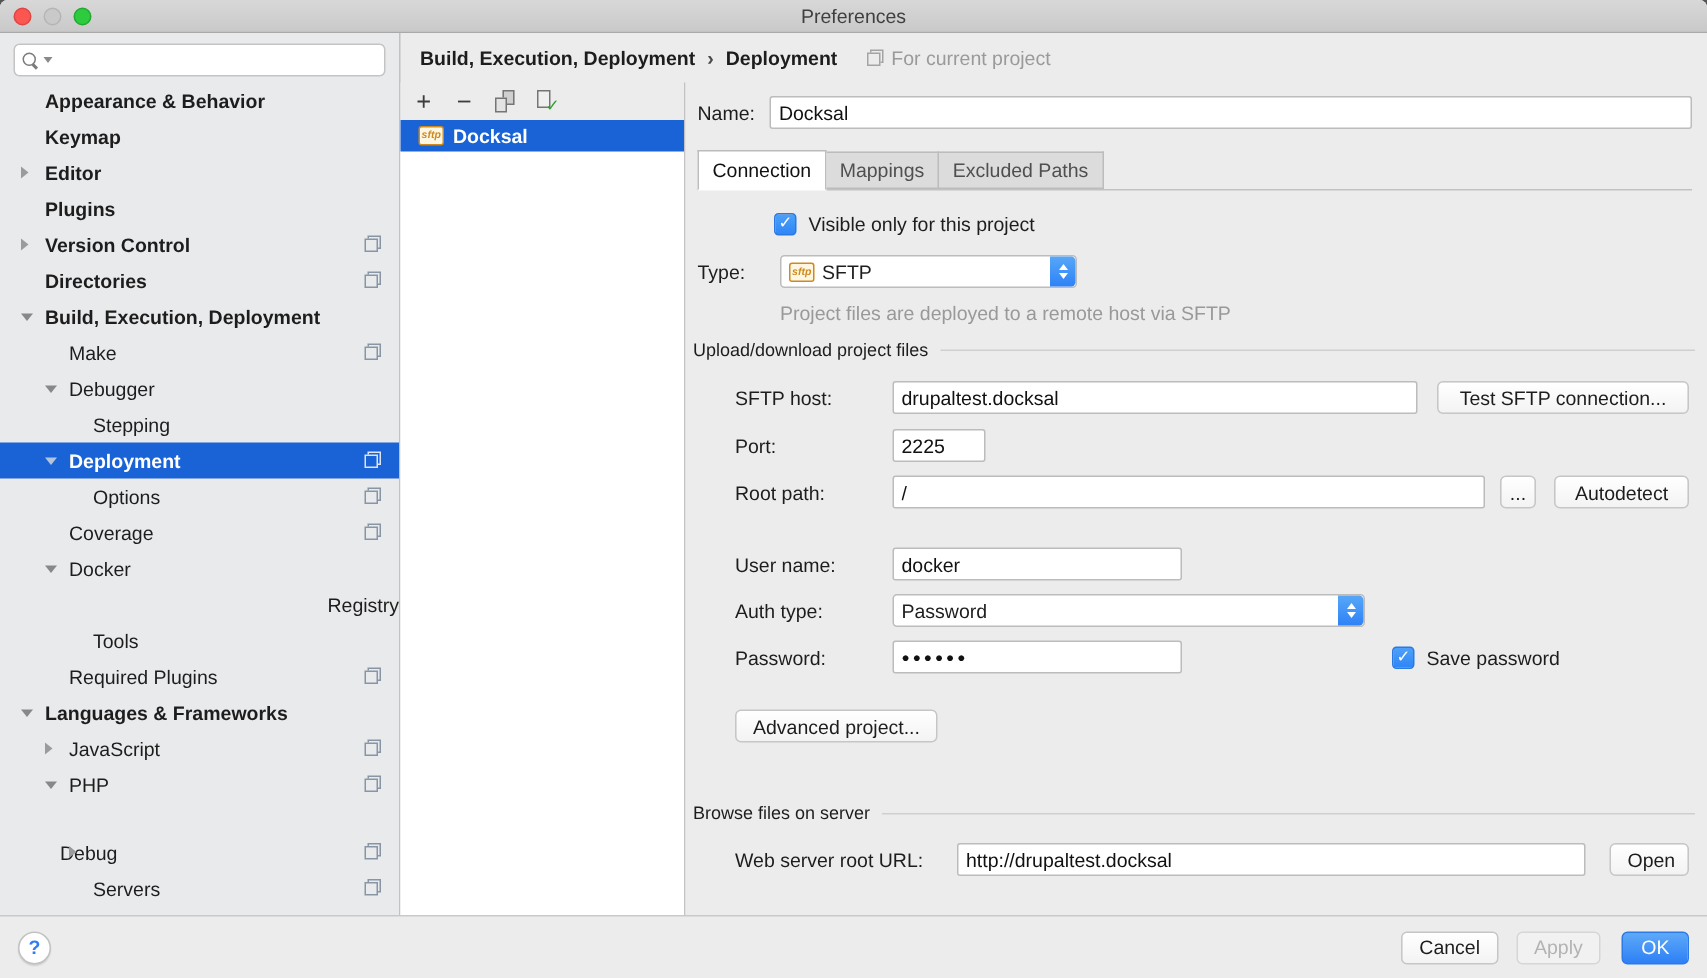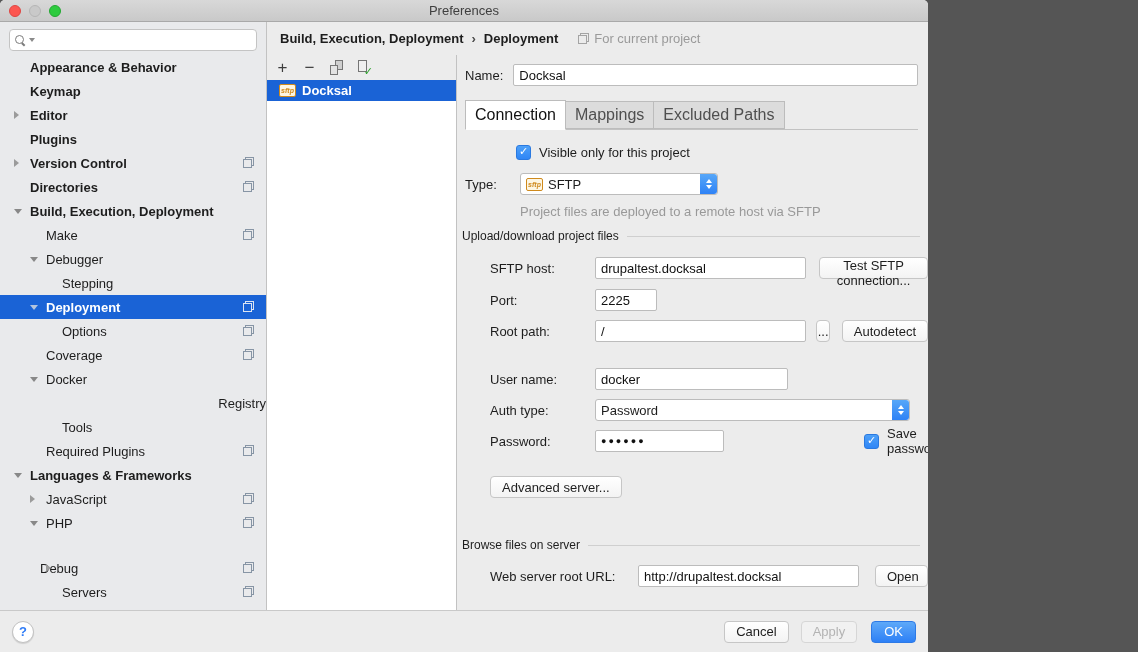--- a/index.html
+++ b/index.html
@@ -1,18 +1,18 @@
 <!DOCTYPE html>
 <html><head>
 <meta charset="utf-8">
 <style>
   html,body{margin:0;padding:0;background:#555;}
   *{box-sizing:border-box;}
   .window{
-    width:928px;height:652px;position:relative;overflow:hidden;
+    width:1138px;height:652px;position:relative;overflow:hidden;
     font-family:"Liberation Sans","DejaVu Sans",sans-serif;font-size:13px;color:#1d1d1d;
     background:#ececec;border-radius:5px 5px 0 0;
   }
   
   .titlebar{height:22px;background:linear-gradient(#d8d8d8,#c9c9c9);border-bottom:1px solid #a9a9a9;position:relative;}
   .lights{position:absolute;left:9px;top:5px;display:flex;gap:8px;}
   .light{width:12px;height:12px;border-radius:50%;}
   .light.red{background:#fc5650;border:1px solid #dd4643;}
   .light.gray{background:#c9c9c9;border:1px solid #b5b5b5;}
   .light.green{background:#2ecb3f;border:1px solid #23a832;}
@@ -62,21 +62,21 @@
   .server-row{height:21px;display:flex;align-items:center;padding-left:12px;gap:6px;}
   .server-row.selected{background:#1a63d6;color:#fff;font-weight:bold;}
   .sftp-badge{width:17px;height:13px;border:1px solid #cf8a1d;border-radius:2px;background:#fdf6e3;color:#cf8a1d;font-size:7px;font-weight:bold;display:flex;align-items:center;justify-content:center;flex:none;font-style:italic;}
   
   .formpanel{flex:1;min-width:0;background:#ececec;padding-top:9px;}
   .inp{height:22px;border:1px solid #bcbcbc;border-radius:2px;background:#fff;font:13px "Liberation Sans",sans-serif;padding:0 5px;color:#111;outline:none;}
   .name-row{display:flex;align-items:center;padding:0 10px 0 8px;}
   .name-row .lbl{margin-right:10px;}
   .name-row .inp{flex:1;}
   .tabs{display:flex;margin:14px 10px 0 8px;border-bottom:1px solid #c2c2c2;align-items:flex-end;}
-  .tab{font-size:16px;padding:4px 9px;background:#dcdcdc;border:1px solid #bcbcbc;border-left:none;color:#4f4f4f;margin-bottom:0;cursor:default;text-align:center;}
+  .tab{font-size:13px;padding:4px 9px;background:#dcdcdc;border:1px solid #bcbcbc;border-left:none;color:#4f4f4f;margin-bottom:0;cursor:default;text-align:center;}
   .tab:first-child{border-left:1px solid #bcbcbc;}
   .tab.active{background:#fff;color:#111;border-bottom:1px solid #fff;margin-bottom:-1px;padding:5px 9px;}
   .cbx{width:15px;height:15px;border-radius:3px;background:linear-gradient(#4da0f8,#2f86f6);border:1px solid #2a79e0;position:relative;flex:none;cursor:default;}
   .cbx::after{content:"✓";position:absolute;left:2px;top:-1px;color:#fff;font-size:11px;font-weight:bold;}
   .cbx-row{display:flex;align-items:center;gap:8px;margin:14px 0 0 11px;height:16px;padding-left:48px;}
   .type-row{display:flex;align-items:center;margin:13px 0 0 8px;}
   .type-row .lbl{width:55px;}
   .combo{height:22px;border:1px solid #bcbcbc;border-radius:3px;background:#fff;display:flex;align-items:center;position:relative;padding:0 22px 0 5px;}
   .combo .val{margin-left:5px;}
   .stepper{position:absolute;right:0;top:0;bottom:0;width:17px;background:linear-gradient(#57a7f8,#2e82f6);border-radius:0 3px 3px 0;display:flex;flex-direction:column;align-items:center;justify-content:center;gap:2px;}
@@ -324,21 +324,21 @@
           <div class="frow" style="margin-top:9px;">
             <span class="flabel">Password:</span>
             <input class="inp" style="width: 193px; font-size: 9px; letter-spacing: 2px;" value="●●●●●●">
             <span class="save-pwd">
               <span class="cbx"></span>
               <span>Save password</span>
             </span>
           </div>
 
           <div class="adv-row">
-            <button class="btn">Advanced server...</button>
+            <button class="btn">Advanced project...</button>
           </div>
 
           <div class="section" style="margin-top:40px;">
             <span class="stitle">Browse files on server</span>
             <span class="rule"></span>
           </div>
 
           <div class="webroot-row">
             <span class="flabel2">Web server root URL:</span>
             <input class="inp" style="width: 419px;" value="http://drupaltest.docksal">

